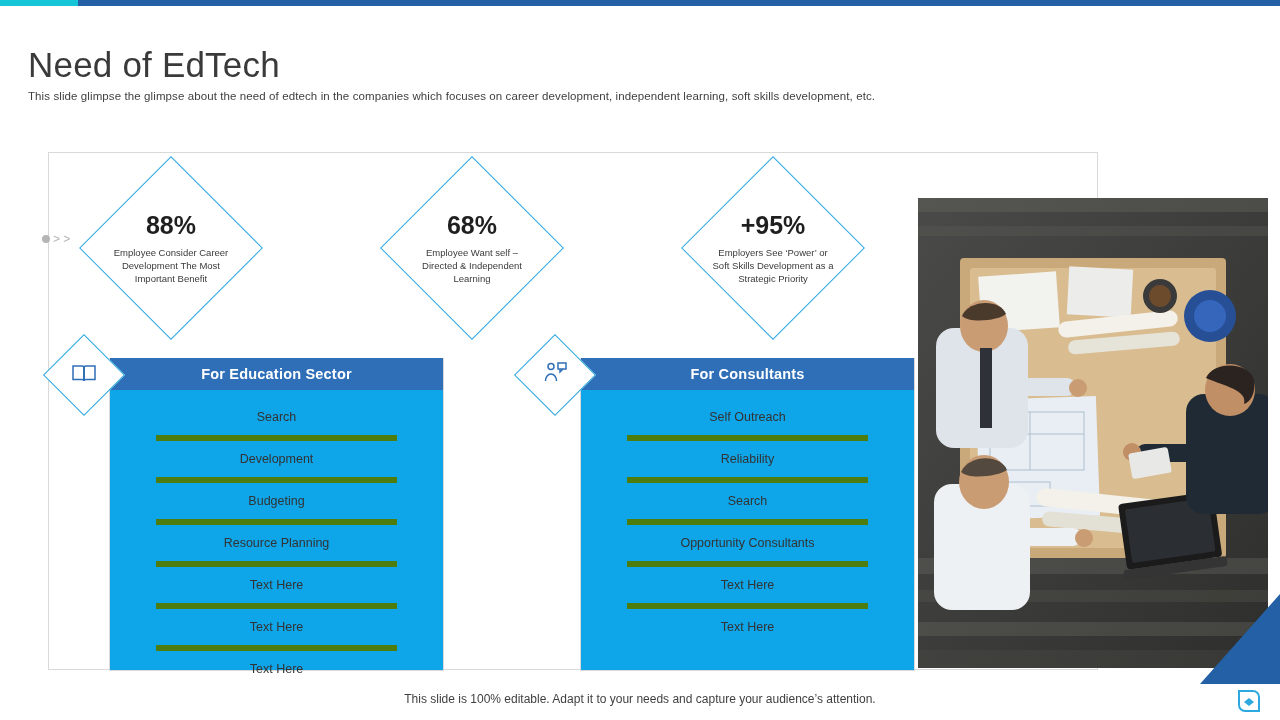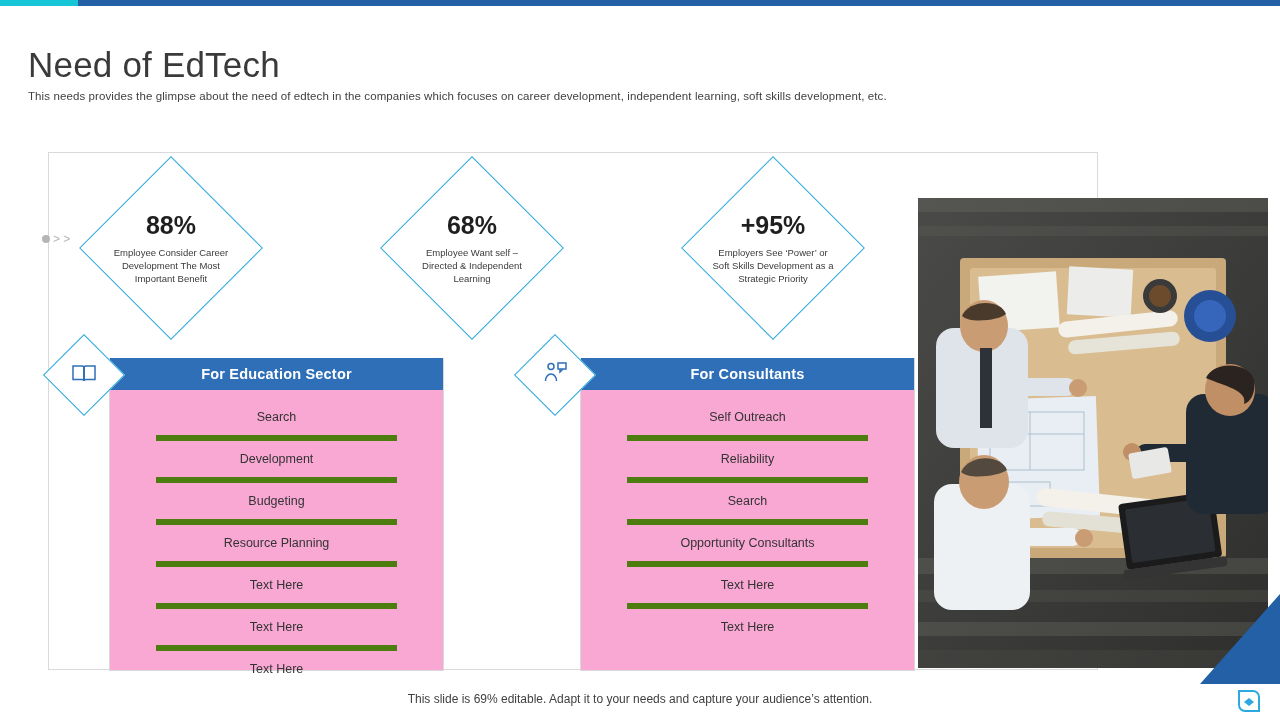--- a/index.html
+++ b/index.html
@@ -110,21 +110,21 @@
     line-height: 13px;
     width: 124px;
   }
   #diamond-1 { left: 106px; top: 183px; }
   #diamond-2 { left: 407px; top: 183px; }
   #diamond-3 { left: 708px; top: 183px; }
 
   
   .panel {
     position: absolute;
-    background: #f9a8d4;
+    background: #0ea5e9;
     border: 1px solid #d9d9d9;
     width: 333px;
     height: 311px;
   }
   #panel-0 { left: 109px; top: 358px; }
   #panel-1 { left: 556px; top: 358px; margin-left: 24px; }
 
   .panel-header {
     position: absolute;
     top: -1px;
@@ -218,21 +218,21 @@
     height: 26px;
   }
 </style>
 </head>
 <body>
 
 <div class="top-bar-cyan"></div>
 <div class="top-bar-blue"></div>
 
 <h1 class="slide-title">Need of EdTech</h1>
-<div class="slide-subtitle">This needs provides the glimpse about the need of edtech in the companies which focuses on career development, independent learning, soft skills development, etc.</div>
+<div class="slide-subtitle">This slide glimpse the glimpse about the need of edtech in the companies which focuses on career development, independent learning, soft skills development, etc.</div>
 
 <div class="content-frame"></div>
 
 <div class="left-marker">
   <span class="dot"></span>
   <span class="chev">&gt; &gt;</span>
 </div>
 
 <div class="diamond" id="diamond-1">
   <div class="diamond-inner">
@@ -379,19 +379,19 @@
       <rect x="218" y="246" width="62" height="18" rx="9" fill="#1f2a35"></rect>
       <circle cx="214" cy="254" r="9" fill="#c08f66"></circle>
     </g>
 
     <rect x="212" y="252" width="40" height="26" rx="3" fill="#e8e8e6" transform="rotate(-10 232 265)"></rect>
   </svg>
 </div>
 
 <div class="corner-triangle"></div>
 
-<div class="footer-note">This slide is 69% editable. Adapt it to your needs and capture your audience’s attention.</div>
+<div class="footer-note">This slide is 100% editable. Adapt it to your needs and capture your audience’s attention.</div>
 <div class="footer-logo">
   <svg width="26" height="26" viewBox="0 0 26 26">
     <path d="M3 3h14a6 6 0 0 1 6 6v14H9a6 6 0 0 1-6-6z" fill="none" stroke="#2da9e0" stroke-width="2"></path>
     <path d="M8 14l5-4 5 4-5 4z" fill="#2da9e0"></path>
   </svg>
 </div>
 
 </body></html>

